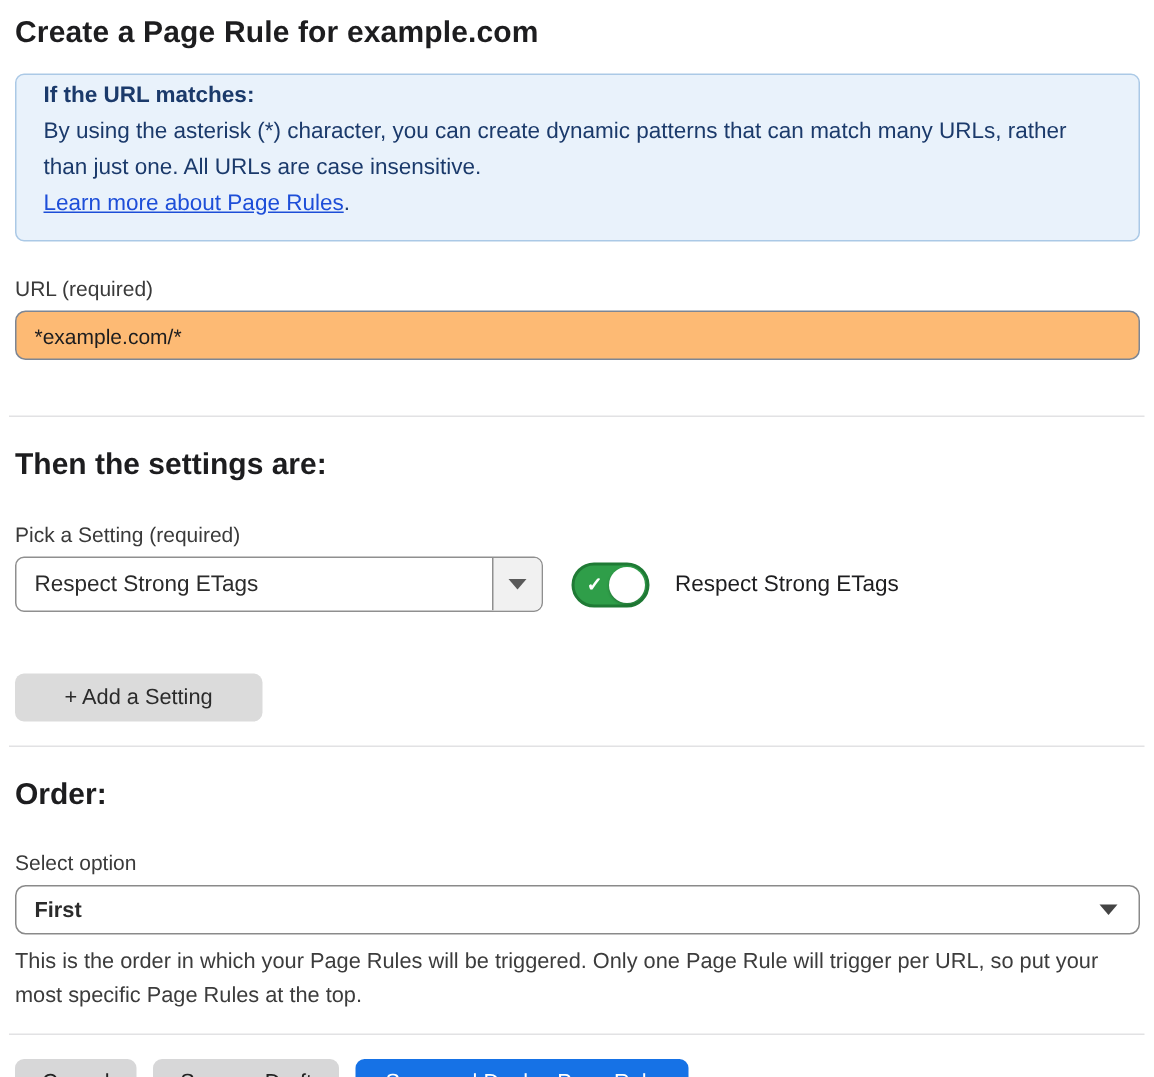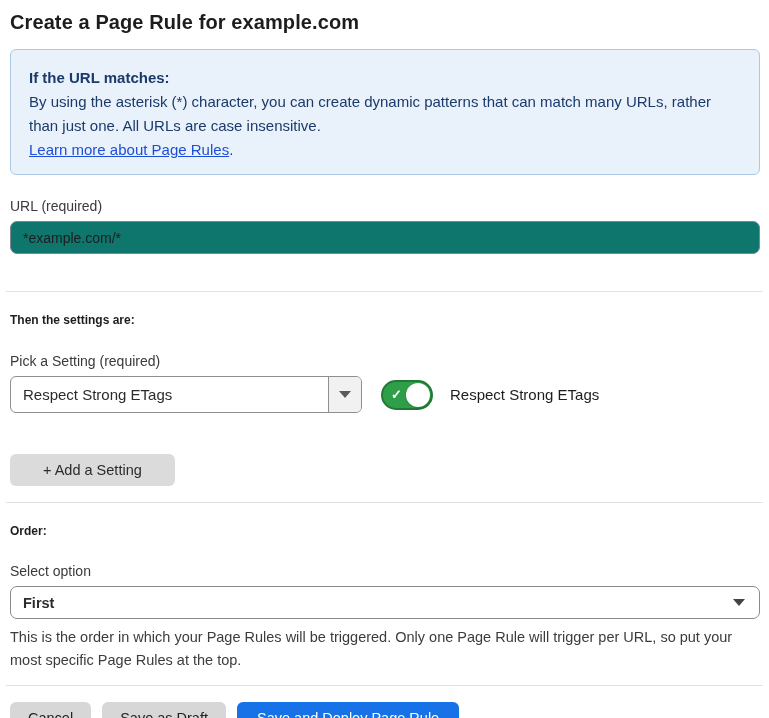--- a/index.html
+++ b/index.html
@@ -18,21 +18,21 @@
     font-weight: 700;
     color: #1d1d1f;
     letter-spacing: 0.1px;
   }
 
   .info-box {
     margin-top: 15px;
     background: #e9f2fb;
     border: 1px solid #abc9e6;
     border-radius: 6px;
-    padding: 16px 18px 12px 18px;
+    padding: 2px 18px 12px 18px;
     font-size: 15px;
     line-height: 24px;
     color: #1b3a6b;
   }
   .info-box .info-heading { font-weight: 700; }
   .info-box a.info-link {
     color: #1d4ed8;
     text-decoration: underline;
     cursor: pointer;
   }
@@ -42,41 +42,41 @@
     font-size: 14px;
     color: #3a3a3a;
     display: block;
   }
 
   .url-label { margin-top: 23px; }
   .url-input {
     margin-top: 7px;
     width: 100%;
     height: 33px;
-    background: #0f766e;
+    background: #fdba74;
     border: 1px solid #7d8694;
     border-radius: 7px;
     padding: 0 12px;
     font-size: 14px;
     color: #1d1d1f;
     font-family: "Liberation Sans", sans-serif;
     outline: none;
   }
 
   .divider {
     border: none;
     border-top: 1px solid #e2e2e4;
     margin-left: -4px; margin-right: -3px;
   }
   .divider-1 { margin-top: 37px; }
   .divider-2 { margin-top: 16px; }
   .divider-3 { margin-top: 13px; }
 
   .section-heading {
-    font-size: 12px;
+    font-size: 20px;
     font-weight: 700;
     color: #1d1d1f;
   }
   .settings-heading { margin-top: 21px; }
   .order-heading { margin-top: 21px; }
 
   .pick-label { margin-top: 26px; }
 
   .setting-row {
     margin-top: 7px;

